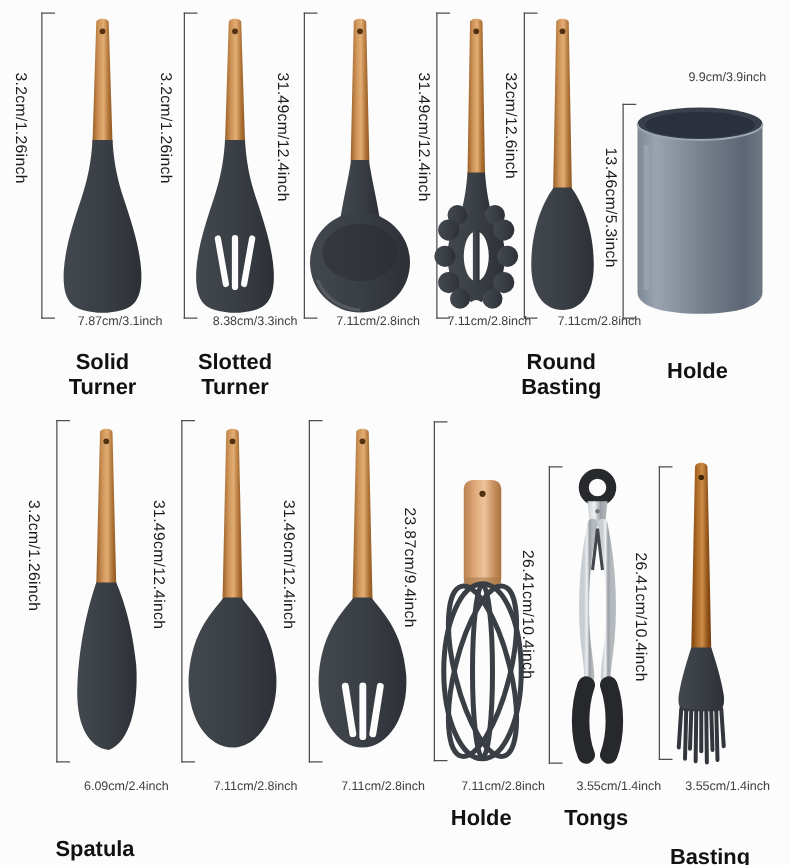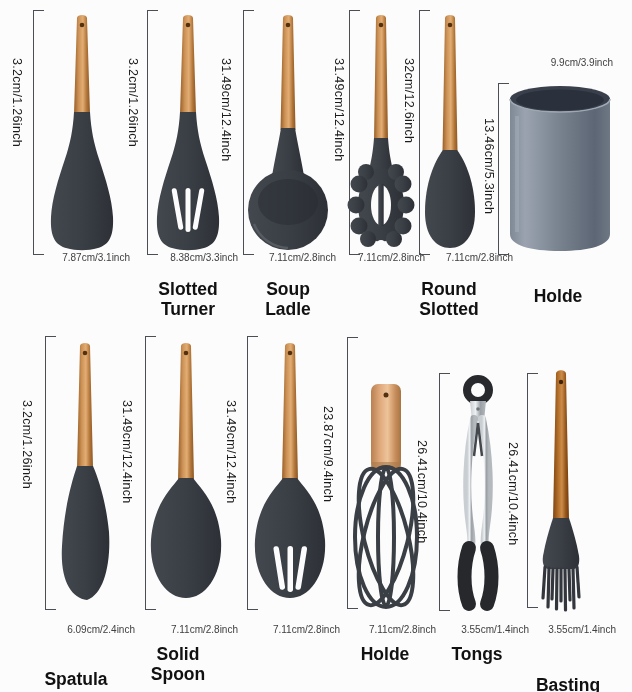--- a/index.html
+++ b/index.html
@@ -65,20 +65,21 @@
 
   <div class="item">
     <div class="side-label" style="left:10px;top:58px">3.2cm/1.26inch</div>
     <div class="bracket" style="left:33px;top:10px;height:243px"></div>
     <svg class="g" style="left:40px;top:12px" width="84" height="242" viewBox="0 0 84 242">
       <path d="M37,6 C37,2 47,2 47,6 L50,102 L34,102 Z" fill="url(#gWood)"></path>
       <circle cx="42" cy="13" r="2.3" fill="#53300f"></circle>
       <path d="M34,100 L50,100 C51,118 54,132 59,147 C66,168 72,187 73,205 C74,226 68,233 58,236 C47,239 37,239 26,236 C16,233 10,226 11,205 C12,187 18,168 25,147 C30,132 33,118 34,100 Z" fill="url(#gSil)"></path>
     </svg>
     <div class="wlabel" style="left:30px;top:252px">7.87cm/3.1inch</div>
+    <div class="name" style="left:40px;top:280px">Solid Turner</div>
   </div>
 
   <div class="item">
     <div class="side-label" style="left:126px;top:58px">3.2cm/1.26inch</div>
     <div class="bracket" style="left:147px;top:10px;height:243px"></div>
     <svg class="g" style="left:146px;top:12px" width="84" height="242" viewBox="0 0 84 242">
       <path d="M37,6 C37,2 47,2 47,6 L50,102 L34,102 Z" fill="url(#gWood)"></path>
       <circle cx="42" cy="13" r="2.3" fill="#53300f"></circle>
       <path d="M34,100 L50,100 C51,118 54,132 59,147 C66,168 72,187 73,205 C74,226 68,233 58,236 C47,239 37,239 26,236 C16,233 10,226 11,205 C12,187 18,168 25,147 C30,132 33,118 34,100 Z" fill="url(#gSil)"></path>
       <g fill="#fcfcfc">
@@ -96,21 +97,20 @@
     <div class="bracket" style="left:243px;top:10px;height:243px"></div>
     <svg class="g" style="left:246px;top:12px" width="84" height="242" viewBox="0 0 84 242">
       <path d="M37,6 C37,2 47,2 47,6 L49.5,118 L34.5,118 Z" fill="url(#gWood)"></path>
       <circle cx="42" cy="13" r="2.3" fill="#53300f"></circle>
       <path d="M35,116 L49,116 C52,134 55,146 58,164 L26,164 C29,146 32,134 35,116 Z" fill="url(#gSil)"></path>
       <circle cx="42" cy="198" r="40" fill="url(#gSil)"></circle>
       <ellipse cx="42" cy="190" rx="30" ry="23" fill="#282c31" opacity="0.5"></ellipse>
       <path d="M8,212 A38,38 0 0 0 42,236" stroke="#5d6269" stroke-width="2.5" fill="none" opacity="0.8"></path>
     </svg>
     <div class="wlabel" style="left:236px;top:252px">7.11cm/2.8inch</div>
-    <div class="name" style="left:246px;top:280px">Soup Ladle</div>
   </div>
 
   <div class="item">
     <div class="side-label" style="left:332px;top:58px">31.49cm/12.4inch</div>
     <div class="bracket" style="left:349px;top:10px;height:243px"></div>
     <svg class="g" style="left:339px;top:12px" width="84" height="242" viewBox="0 0 84 242">
       <path d="M37,6 C37,2 47,2 47,6 L49,128 L35,128 Z" fill="url(#gWood)"></path>
       <circle cx="42" cy="13" r="2.3" fill="#53300f"></circle>
       <path d="M35,126 L49,126 C50,140 52,150 54,158 L30,158 C32,150 34,140 35,126 Z" fill="url(#gSil)"></path>
       <g fill="url(#gSil)">
@@ -135,21 +135,21 @@
 
   <div class="item">
     <div class="side-label" style="left:402px;top:58px">32cm/12.6inch</div>
     <div class="bracket" style="left:419px;top:10px;height:243px"></div>
     <svg class="g" style="left:408px;top:12px" width="84" height="242" viewBox="0 0 84 242">
       <path d="M37,6 C37,2 47,2 47,6 L49.5,140 L34.5,140 Z" fill="url(#gWood)"></path>
       <circle cx="42" cy="13" r="2.3" fill="#53300f"></circle>
       <path d="M35,138 L49,138 C58,150 67,172 67,200 C67,224 56,236 42,236 C28,236 17,224 17,200 C17,172 26,150 35,138 Z" fill="url(#gSil)"></path>
     </svg>
     <div class="wlabel" style="left:413px;top:252px">7.11cm/2.8inch</div>
-    <div class="name" style="left:407px;top:280px">Round Slotted</div>
+    <div class="name" style="left:407px;top:280px">Round Basting</div>
   </div>
 
   <div class="item">
     <div class="wlabel" style="left:513px;top:57px">9.9cm/3.9inch</div>
     <div class="side-label" style="left:482px;top:118px">13.46cm/5.3inch</div>
     <div class="bracket" style="left:498px;top:83px;height:170px"></div>
     <svg class="g" style="left:508px;top:84px" width="104" height="172" viewBox="0 0 104 172">
       <ellipse cx="52" cy="15" rx="50" ry="13" fill="#39404c"></ellipse>
       <ellipse cx="52" cy="16" rx="44" ry="10.5" fill="#2b313c"></ellipse>
       <path d="M2,15 L2,150 C2,161 22,167 52,167 C82,167 102,161 102,150 L102,15 C102,22 80,28 52,28 C24,28 2,22 2,15 Z" fill="url(#gHolder)"></path>
@@ -173,21 +173,20 @@
 
   <div class="item">
     <div class="side-label" style="left:120px;top:400px">31.49cm/12.4inch</div>
     <div class="bracket" style="left:145px;top:336px;height:272px"></div>
     <svg class="g" style="left:144px;top:340px" width="84" height="266" viewBox="0 0 84 266">
       <path d="M37,6 C37,2 47,2 47,6 L50,140 L34,140 Z" fill="url(#gWood)"></path>
       <circle cx="42" cy="13" r="2.3" fill="#53300f"></circle>
       <path d="M35,138 L49,138 C58,150 74,164 77,200 C79,234 62,258 42,258 C22,258 5,234 7,200 C10,164 26,150 35,138 Z" fill="url(#gSil)"></path>
     </svg>
     <div class="wlabel" style="left:138px;top:624px">7.11cm/2.8inch</div>
-    <div class="name" style="left:136px;top:645px">Solid Spoon</div>
   </div>
 
   <div class="item">
     <div class="side-label" style="left:224px;top:400px">31.49cm/12.4inch</div>
     <div class="bracket" style="left:247px;top:336px;height:272px"></div>
     <svg class="g" style="left:248px;top:340px" width="84" height="266" viewBox="0 0 84 266">
       <path d="M37,6 C37,2 47,2 47,6 L50,140 L34,140 Z" fill="url(#gWood)"></path>
       <circle cx="42" cy="13" r="2.3" fill="#53300f"></circle>
       <path d="M35,138 L49,138 C58,150 74,164 77,200 C79,234 62,258 42,258 C22,258 5,234 7,200 C10,164 26,150 35,138 Z" fill="url(#gSil)"></path>
       <g fill="#fcfcfc">

